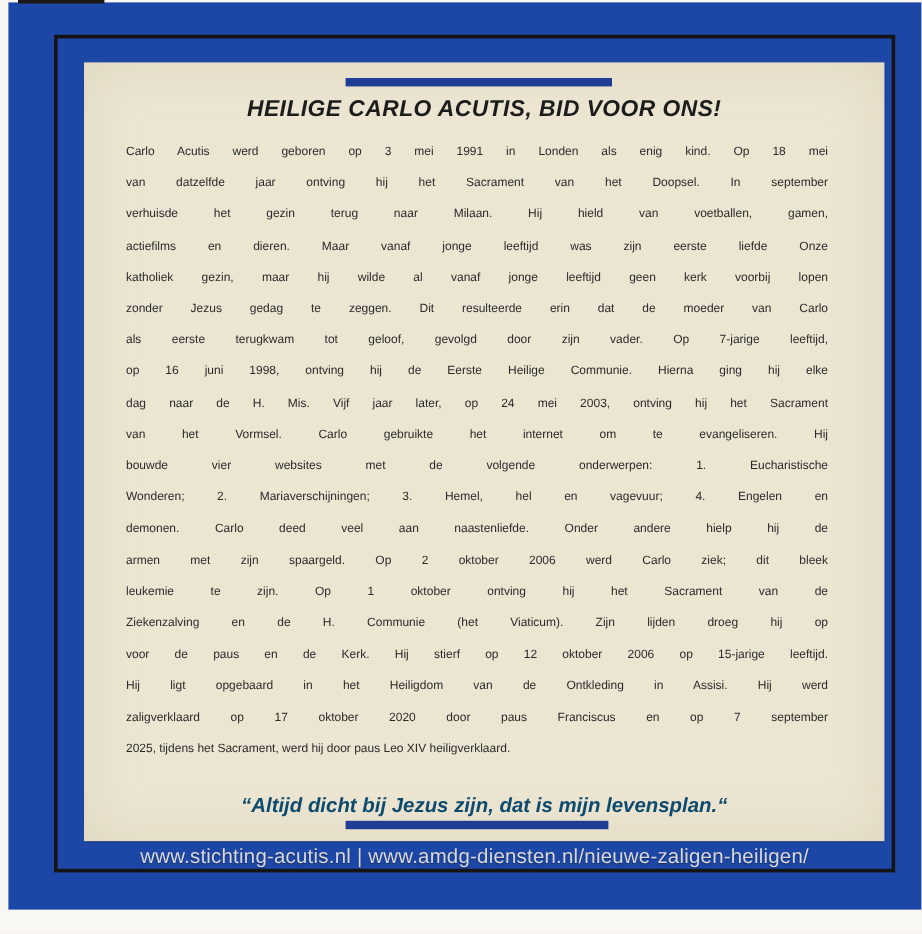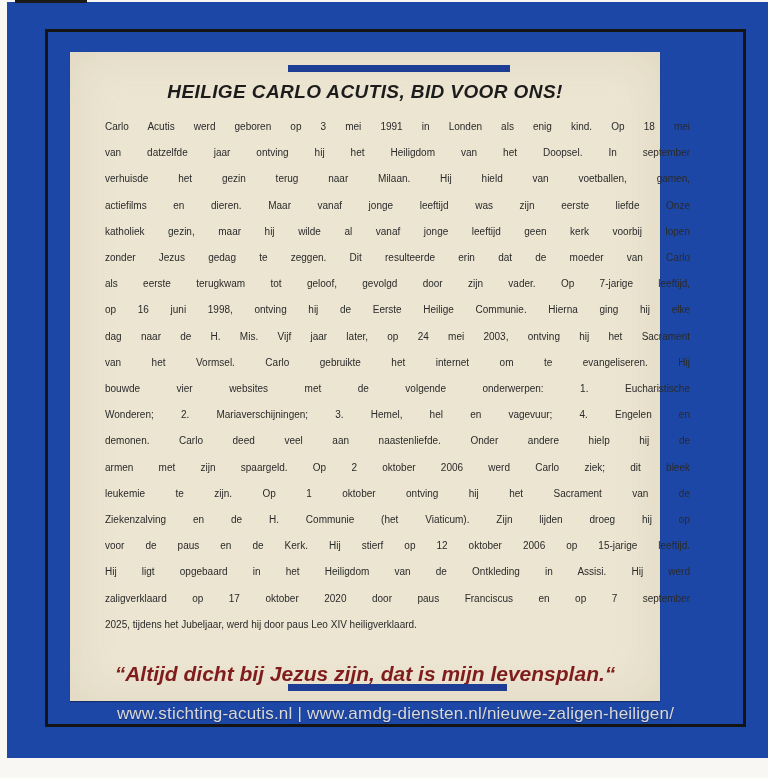--- a/index.html
+++ b/index.html
@@ -24,21 +24,21 @@
   }
   .top-artifact{
     position:absolute; left:8px; top:-2px; width:72px; height:3px;
     background:#1a1a1a;
   }
   .black-frame{
     position:absolute; left:38px; top:27px; width:701px; height:698px;
     border:3px solid var(--frame-black);
   }
   .cream-card{
-    position:absolute; left:22px; top:20px; width:590px; height:649px;
+    position:absolute; left:22px; top:20px; width:667px; height:649px;
     background:var(--cream);
     box-shadow: inset 0 0 46px rgba(168,148,108,0.18), 0 1px 1px rgba(0,0,0,0.35);
   }
   .bar{
     position:absolute; height:7px; background:var(--bar-blue);
   }
   .bar.top{ left:218px; top:13px; width:222px; }
   .bar.bottom{ left:218px; top:632px; width:219px; }
   .title{
     position:absolute; top:29px; left:0; width:100%;
@@ -50,61 +50,61 @@
     font-size:10px; line-height:26.2px; color:var(--body-text);
   }
   .body-line{
     text-align:justify; text-align-last:justify; white-space:nowrap;
   }
   .body-line.last{
     text-align-last:left;
   }
   .quote{
     position:absolute; top:610px; left:0; width:100%; margin:0;
-    text-align:center; font-size:21px; font-weight:bold; font-style:italic;
-    color:#7f1d1d; white-space:nowrap;
+    text-align:center; font-size:17px; font-weight:bold; font-style:italic;
+    color:#0c4a6e; white-space:nowrap;
   }
   .footer{
     position:absolute; left:0; top:672px; width:695px;
     text-align:center; font-size:17px; letter-spacing:0.2px;
     color:var(--footer-text);
     text-shadow:0 1px 1px rgba(0,0,0,0.4);
   }
 </style>
 </head>
 <body>
 
 <div class="scan">
   <div class="blue-field">
     <div class="top-artifact"></div>
     <div class="black-frame">
       <div class="cream-card">
         <div class="bar top"></div>
         <div class="title">HEILIGE CARLO ACUTIS, BID VOOR ONS!</div>
         <div class="body-text">
             <div class="body-line">Carlo Acutis werd geboren op 3 mei 1991 in Londen als enig kind. Op 18 mei</div>
-            <div class="body-line">van datzelfde jaar ontving hij het Heiligdom van het Doopsel. In september</div>
+            <div class="body-line">van datzelfde jaar ontving hij het Sacrament van het Doopsel. In september</div>
             <div class="body-line">verhuisde het gezin terug naar Milaan. Hij hield van voetballen, gamen,</div>
             <div class="body-line">actiefilms en dieren. Maar vanaf jonge leeftijd was zijn eerste liefde Onze</div>
             <div class="body-line">katholiek gezin, maar hij wilde al vanaf jonge leeftijd geen kerk voorbij lopen</div>
             <div class="body-line">zonder Jezus gedag te zeggen. Dit resulteerde erin dat de moeder van Carlo</div>
             <div class="body-line">als eerste terugkwam tot geloof, gevolgd door zijn vader. Op 7-jarige leeftijd,</div>
             <div class="body-line">op 16 juni 1998, ontving hij de Eerste Heilige Communie. Hierna ging hij elke</div>
             <div class="body-line">dag naar de H. Mis. Vijf jaar later, op 24 mei 2003, ontving hij het Sacrament</div>
             <div class="body-line">van het Vormsel. Carlo gebruikte het internet om te evangeliseren. Hij</div>
             <div class="body-line">bouwde vier websites met de volgende onderwerpen: 1. Eucharistische</div>
             <div class="body-line">Wonderen; 2. Mariaverschijningen; 3. Hemel, hel en vagevuur; 4. Engelen en</div>
             <div class="body-line">demonen. Carlo deed veel aan naastenliefde. Onder andere hielp hij de</div>
             <div class="body-line">armen met zijn spaargeld. Op 2 oktober 2006 werd Carlo ziek; dit bleek</div>
             <div class="body-line">leukemie te zijn. Op 1 oktober ontving hij het Sacrament van de</div>
             <div class="body-line">Ziekenzalving en de H. Communie (het Viaticum). Zijn lijden droeg hij op</div>
             <div class="body-line">voor de paus en de Kerk. Hij stierf op 12 oktober 2006 op 15-jarige leeftijd.</div>
             <div class="body-line">Hij ligt opgebaard in het Heiligdom van de Ontkleding in Assisi. Hij werd</div>
             <div class="body-line">zaligverklaard op 17 oktober 2020 door paus Franciscus en op 7 september</div>
-            <div class="body-line last">2025, tijdens het Jubeljaar, werd hij door paus Leo XIV heiligverklaard.</div>
+            <div class="body-line last">2025, tijdens het Sacrament, werd hij door paus Leo XIV heiligverklaard.</div>
           </div>
         <p class="quote">“Altijd dicht bij Jezus zijn, dat is mijn levensplan.“</p>
         <div class="bar bottom"></div>
       </div>
       <div class="footer">www.stichting-acutis.nl | www.amdg-diensten.nl/nieuwe-zaligen-heiligen/</div>
     </div>
   </div>
 </div>
 
 </body></html>

